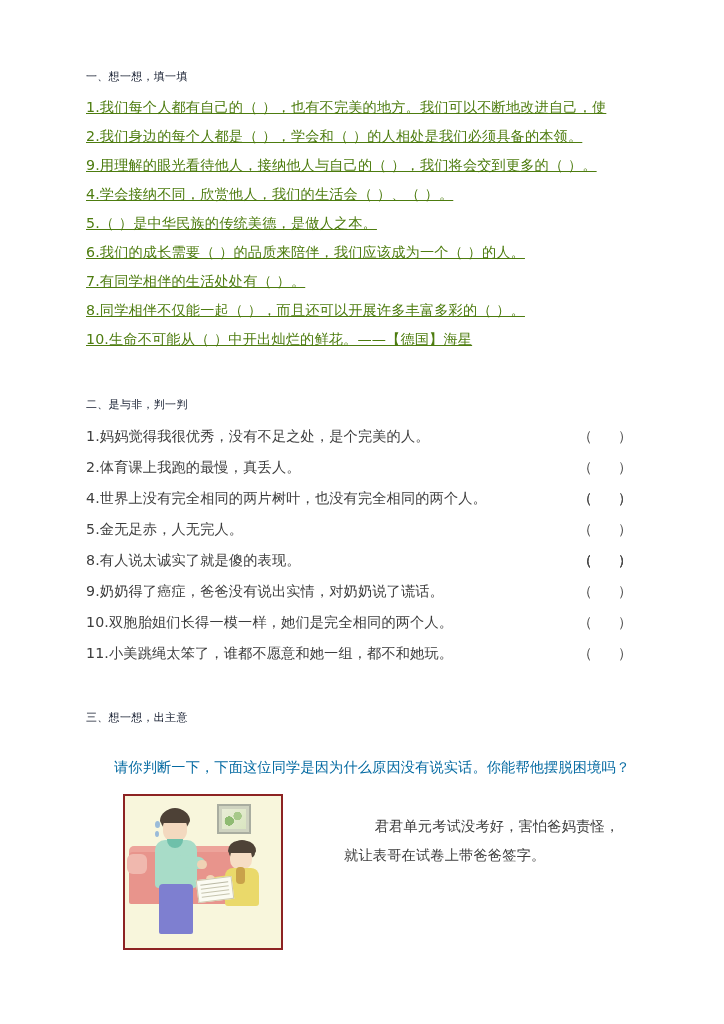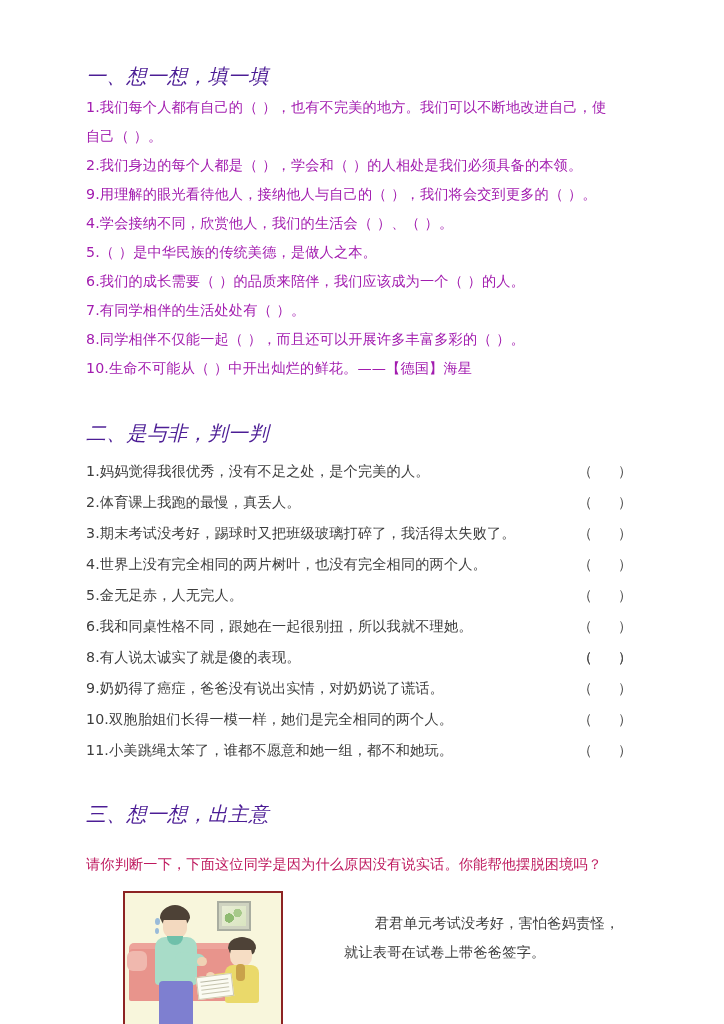--- a/index.html
+++ b/index.html
@@ -26,44 +26,44 @@
   }
   .content {
     position: absolute;
     left: 86px;
     top: 62px;
     width: 558px;
   }
 
   
   .sec-head {
-    font-size: 20px;
+    font-size: 11px;
     line-height: 29px;
     letter-spacing: 0.3px;
-    color: #4c1d95;
+    color: #0f172a;
     white-space: nowrap;
-    font-style: italic;
   }
   .q-line {
     font-size: 14.2px;
     line-height: 29px;
     letter-spacing: 0.15px;
-    color: #a21caf;
+    color: #4d7c0f;
     white-space: nowrap;
+    text-decoration: underline;
   }
 
   
   #section-one { margin: 0; }
   #section-one .sec-head { margin-bottom: 2px; }
   .s1-list { margin: 0; padding: 0; list-style: none; }
   .s1-list li { margin: 0; padding: 0; }
 
   
   #section-two { margin-top: 36px; }
-  #section-two .sec-head { margin-bottom: 8px; }
+  #section-two .sec-head { margin-bottom: 2px; }
   .s2-list { margin: 0; padding: 0; list-style: none; }
   .tf-row {
     position: relative;
     font-size: 14.2px;
     line-height: 31px;
     color: #3d3d3d;
     white-space: nowrap;
     letter-spacing: 0.15px;
   }
   .tf-text { display: inline-block; text-align: right; }
@@ -77,23 +77,24 @@
     color: #4a4a4a;
   }
   .tf-paren .pl { display: inline-block; width: 40px; }
 
   
   #section-three { margin-top: 34px; }
   #section-three .sec-head { margin-bottom: 21px; }
   .s3-prompt {
     font-size: 14.2px;
     line-height: 29px;
-    color: #be185d;
+    color: #0369a1;
     letter-spacing: 0.15px;
     white-space: nowrap;
+    margin-left: 28px;
   }
   .s3-body {
     margin-top: 12px;
     position: relative;
     height: 160px;
   }
 
   
   .illus-frame {
     position: absolute;
@@ -278,21 +279,20 @@
 
 <div class="page">
   <div class="content">
 
     <section id="section-one">
       <div class="sec-head">一、想一想，填一填</div>
 
       <ul class="s1-list">
         <li>
           <div class="q-line">1.我们每个人都有自己的（        ），也有不完美的地方。我们可以不断地改进自己，使</div>
-          <div class="q-line">自己（            ）。</div>
         </li>
         <li>
           <div class="q-line">2.我们身边的每个人都是（       ），学会和（        ）的人相处是我们必须具备的本领。</div>
         </li>
         <li>
           <div class="q-line">9.用理解的眼光看待他人，接纳他人与自己的（        ），我们将会交到更多的（      ）。</div>
         </li>
         <li>
           <div class="q-line">4.学会接纳不同，欣赏他人，我们的生活会（      ）、（        ）。</div>
         </li>
@@ -320,33 +320,31 @@
       <ul class="s2-list">
         <li class="tf-row">
           <span class="tf-text">1.妈妈觉得我很优秀，没有不足之处，是个完美的人。</span>
           <span class="tf-paren"><span class="pl">（</span><span>）</span></span>
         </li>
         <li class="tf-row">
           <span class="tf-text">2.体育课上我跑的最慢，真丢人。</span>
           <span class="tf-paren"><span class="pl">（</span><span>）</span></span>
         </li>
         <li class="tf-row">
-          <span class="tf-text">3.期末考试没考好，踢球时又把班级玻璃打碎了，我活得太失败了。</span>
           <span class="tf-paren"><span class="pl">（</span><span>）</span></span>
         </li>
         <li class="tf-row">
           <span class="tf-text">4.世界上没有完全相同的两片树叶，也没有完全相同的两个人。</span>
           <span class="tf-paren"><span class="pl">（</span><span>）</span></span>
         </li>
         <li class="tf-row">
           <span class="tf-text">5.金无足赤，人无完人。</span>
           <span class="tf-paren"><span class="pl">（</span><span>）</span></span>
         </li>
         <li class="tf-row">
-          <span class="tf-text">6.我和同桌性格不同，跟她在一起很别扭，所以我就不理她。</span>
           <span class="tf-paren"><span class="pl">（</span><span>）</span></span>
         </li>
         <li class="tf-row">
           <span class="tf-paren"><span class="pl">（</span><span>）</span></span>
         </li>
         <li class="tf-row">
           <span class="tf-text">8.有人说太诚实了就是傻的表现。</span>
           <span class="tf-paren"><span class="pl">（</span><span>）</span></span>
         </li>
         <li class="tf-row">

